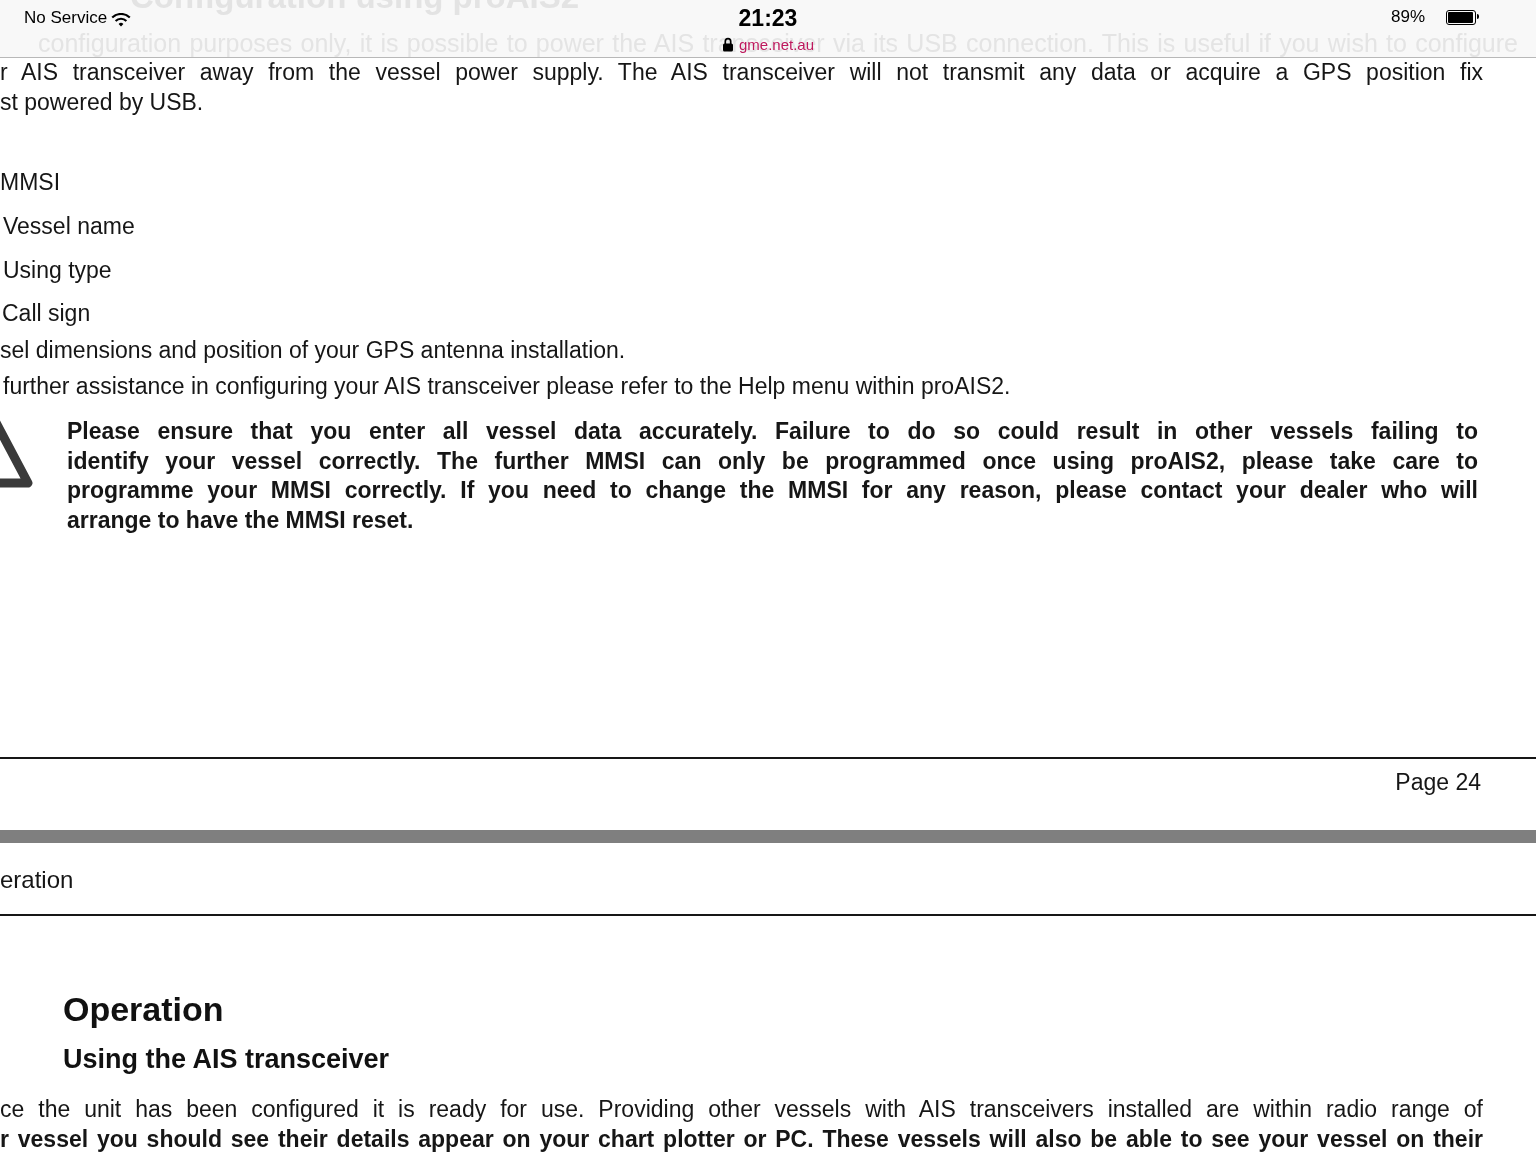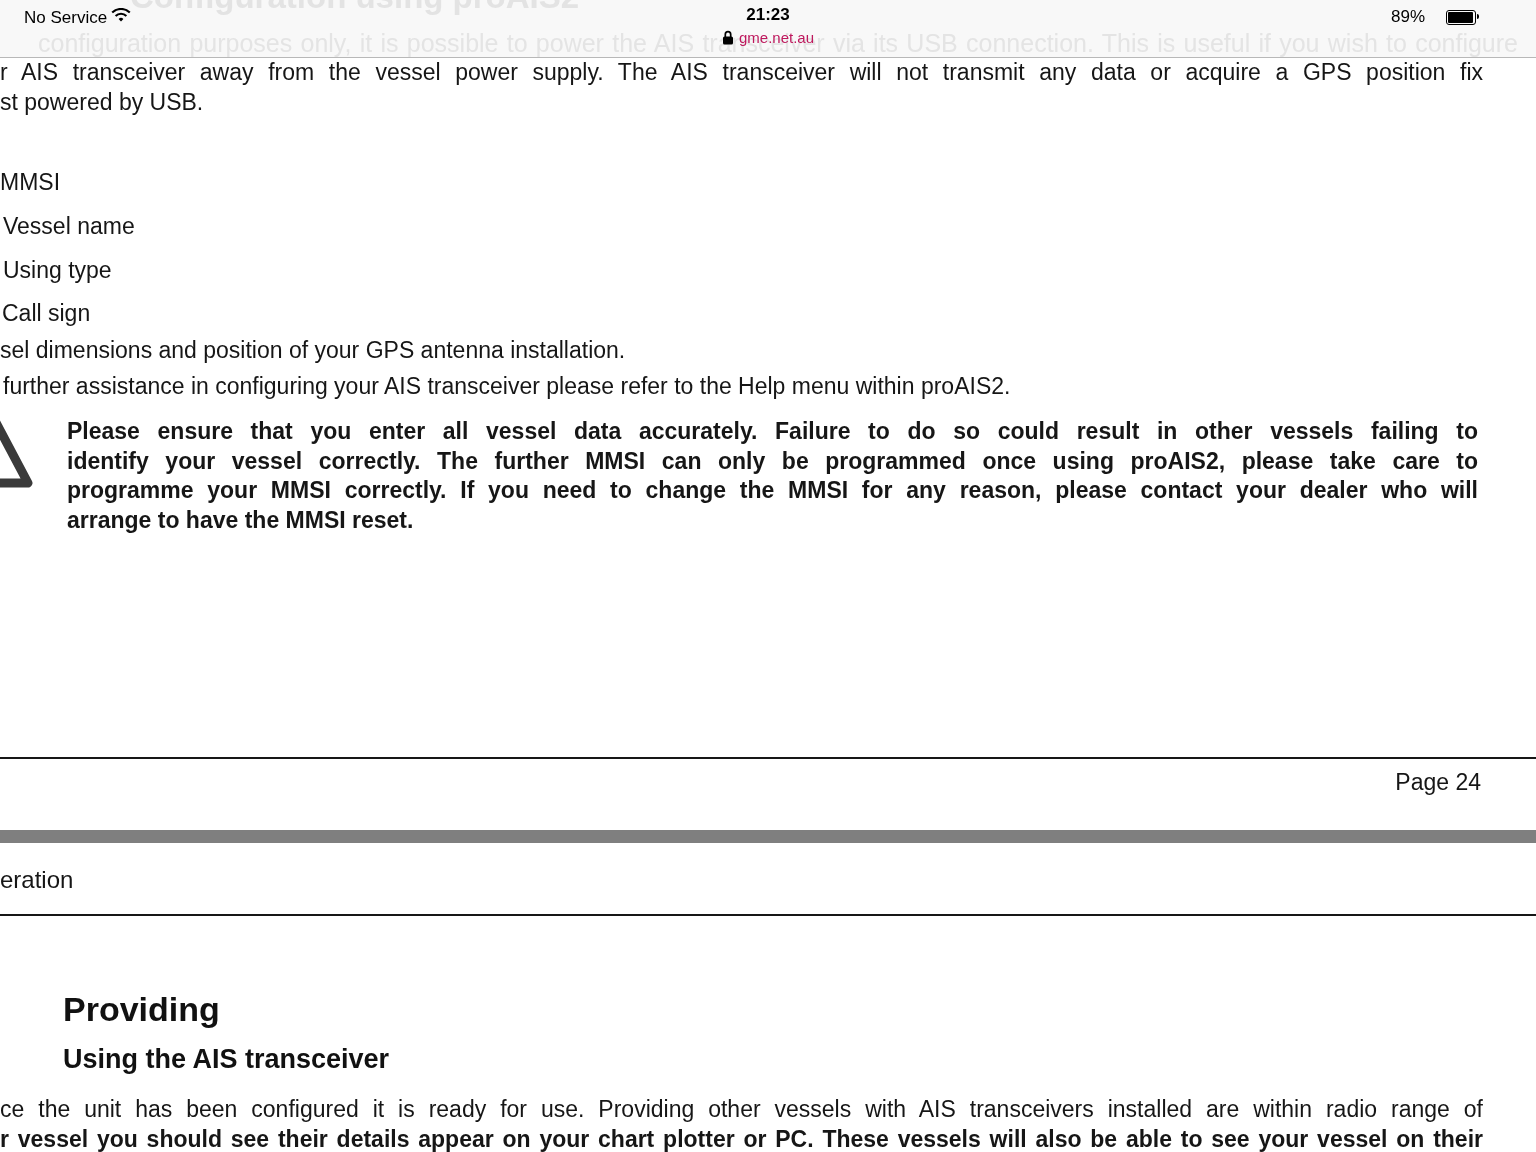--- a/index.html
+++ b/index.html
@@ -22,24 +22,24 @@
     position:absolute;left:130px;top:-22px;
     font-size:33px;font-weight:bold;color:#e3e3e3;
     white-space:nowrap;z-index:1;
   }
   .ghost-line{
     position:absolute;left:0;top:29px;width:1480px;
     font-size:25px;color:#e4e4e4;
     text-align:justify;text-align-last:justify;
     white-space:normal;z-index:1;padding-left:38px;
   }
-  .sb-left{position:absolute;left:24px;top:8px;display:flex;align-items:flex-start;gap:4px;z-index:2;}
+  .sb-left{position:absolute;left:24px;top:8px;display:flex;align-items:flex-end;gap:4px;z-index:2;}
   .sb-carrier{font-size:17px;color:#000;}
   .sb-center{position:absolute;left:0;right:0;top:0;text-align:center;z-index:2;}
-  .sb-time{font-size:17px;font-weight:bold;color:#000;margin-top:5px;}
+  .sb-time{font-size:23px;font-weight:bold;color:#000;margin-top:5px;}
   .sb-url{display:inline-flex;align-items:center;gap:5px;margin-top:4px;font-size:15px;color:#be185d;}
   .sb-right{position:absolute;right:60px;top:7px;display:flex;align-items:center;gap:21px;z-index:2;}
   .sb-batt-label{font-size:17px;color:#000;}
   .batt{position:relative;width:28px;height:13px;border:1px solid #000;border-radius:3px;}
   .batt-fill{position:absolute;left:1px;top:1px;bottom:1px;width:89%;background:#000;border-radius:1px;}
   .batt-tip{position:absolute;right:-4px;top:3px;width:2px;height:5px;background:#000;border-radius:0 2px 2px 0;}
   
   .doc-line{
     position:absolute;font-size:23px;color:#161616;white-space:nowrap;
   }
@@ -128,19 +128,19 @@
   </div>
 
   <div class="rule rule-1"></div>
   <div class="page-num">Page 24</div>
 
   <div class="page-sep"></div>
 
   <div class="running-header">eration</div>
   <div class="rule rule-2"></div>
 
-  <div class="h1">Providing</div>
+  <div class="h1">Operation</div>
   <div class="h2">Using the AIS transceiver</div>
 
   <div class="doc-line just" style="left:0;top:1096px;width:1483px;">ce the unit has been configured it is ready for use. Providing other vessels with AIS transceivers installed are within radio range of</div>
   <div class="doc-line just" style="left:0;top:1126px;width:1483px;font-weight:bold;">r vessel you should see their details appear on your chart plotter or PC. These vessels will also be able to see your vessel on their</div>
 
 </div>
 
 </body></html>

